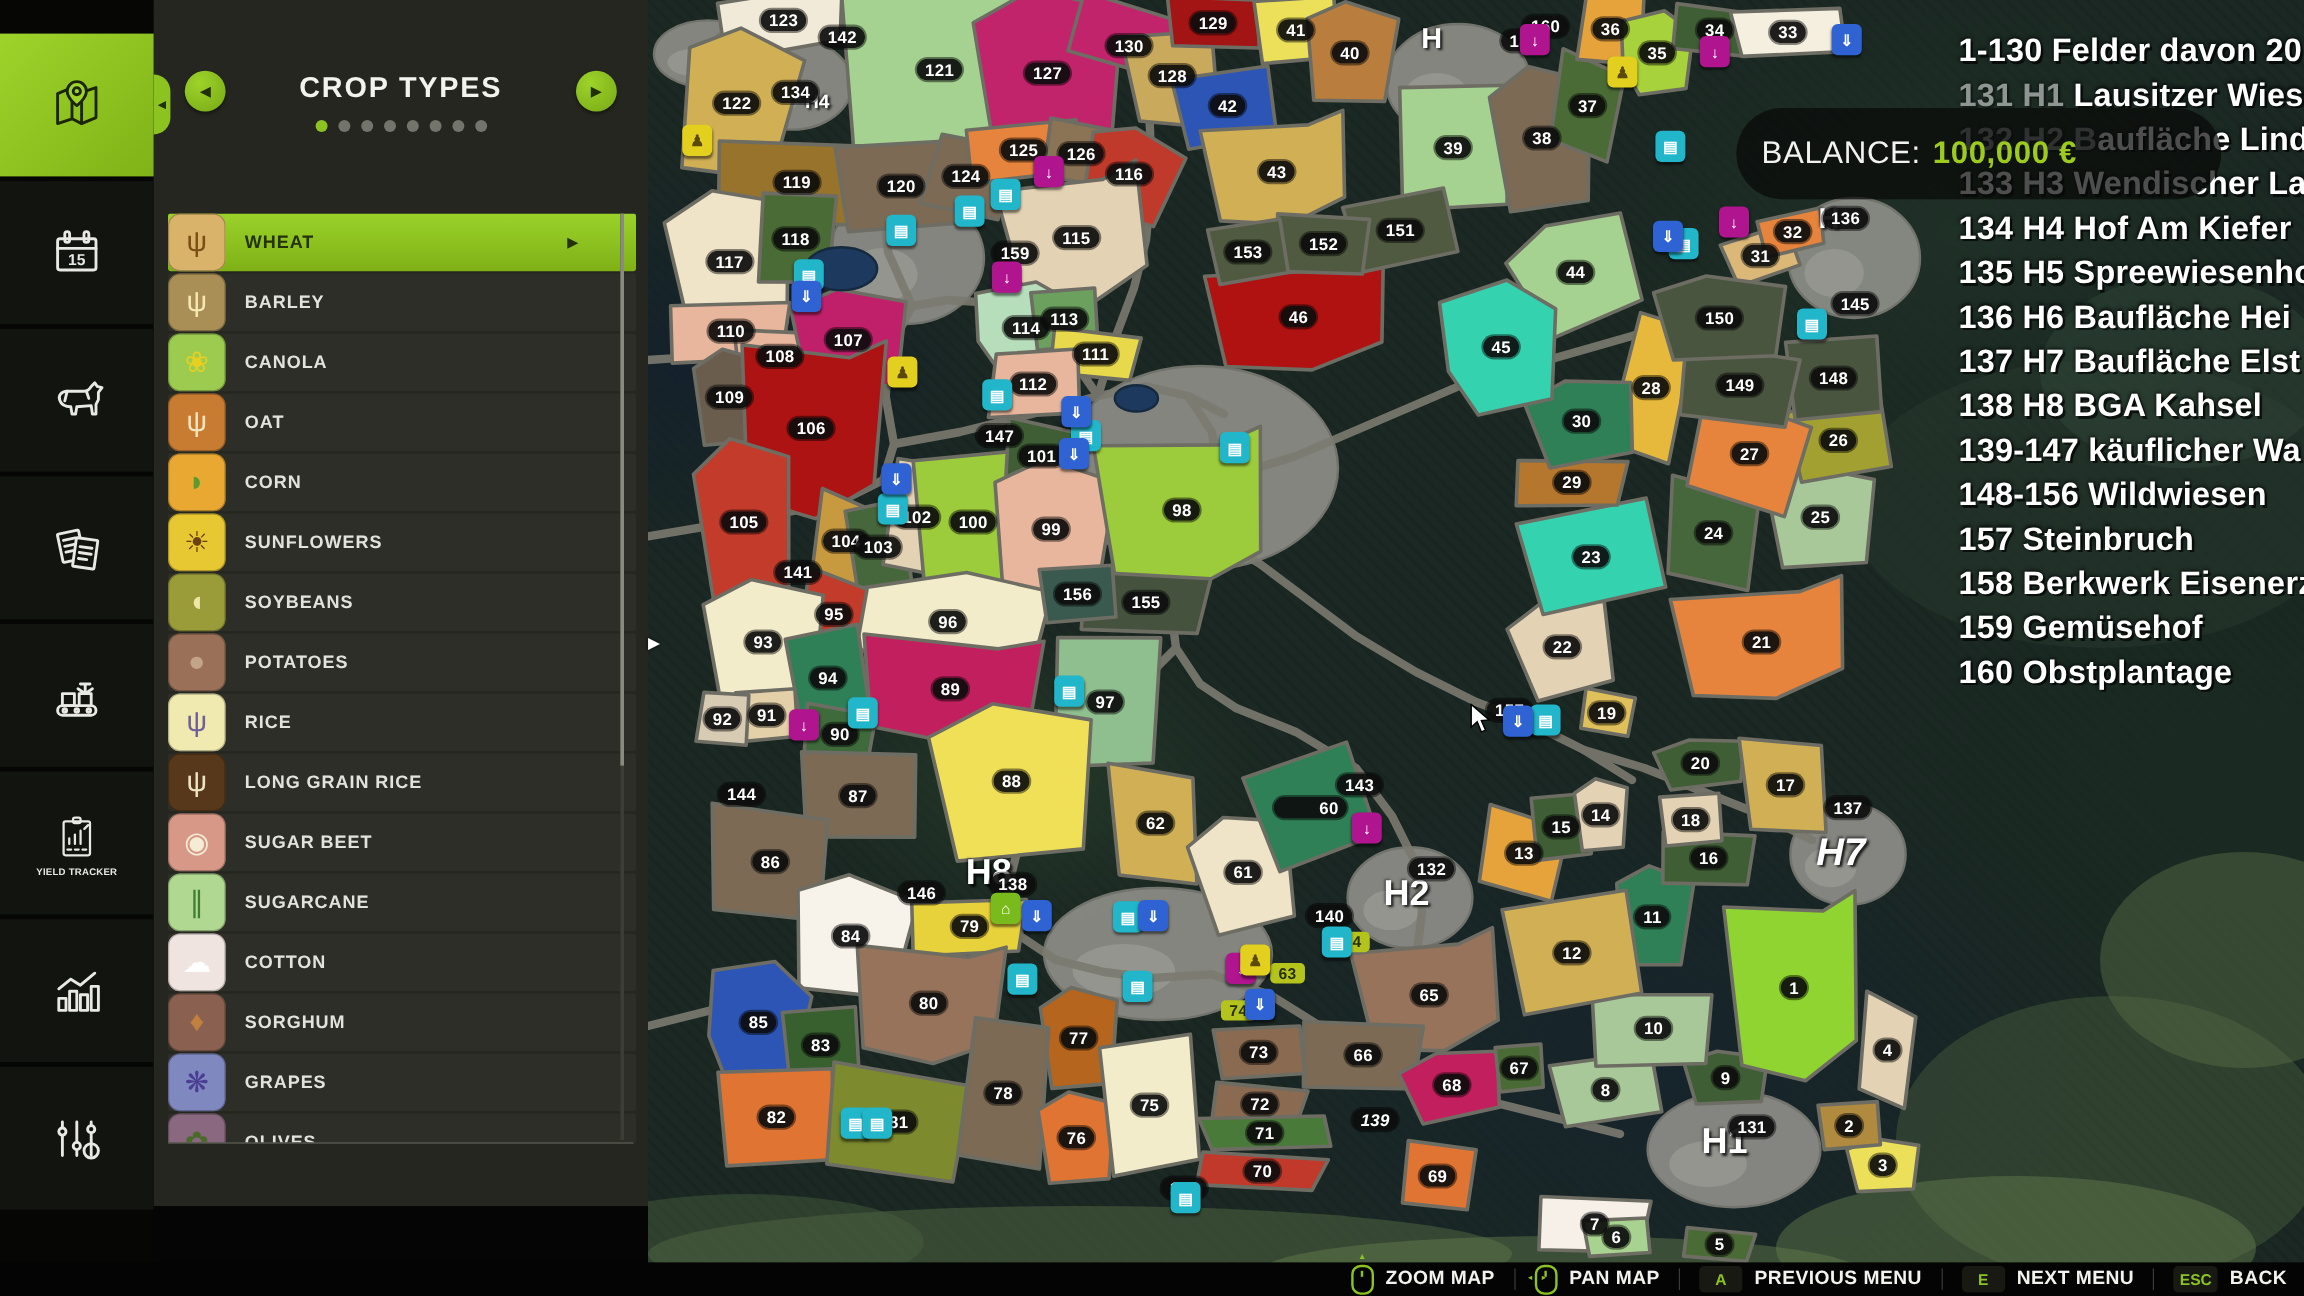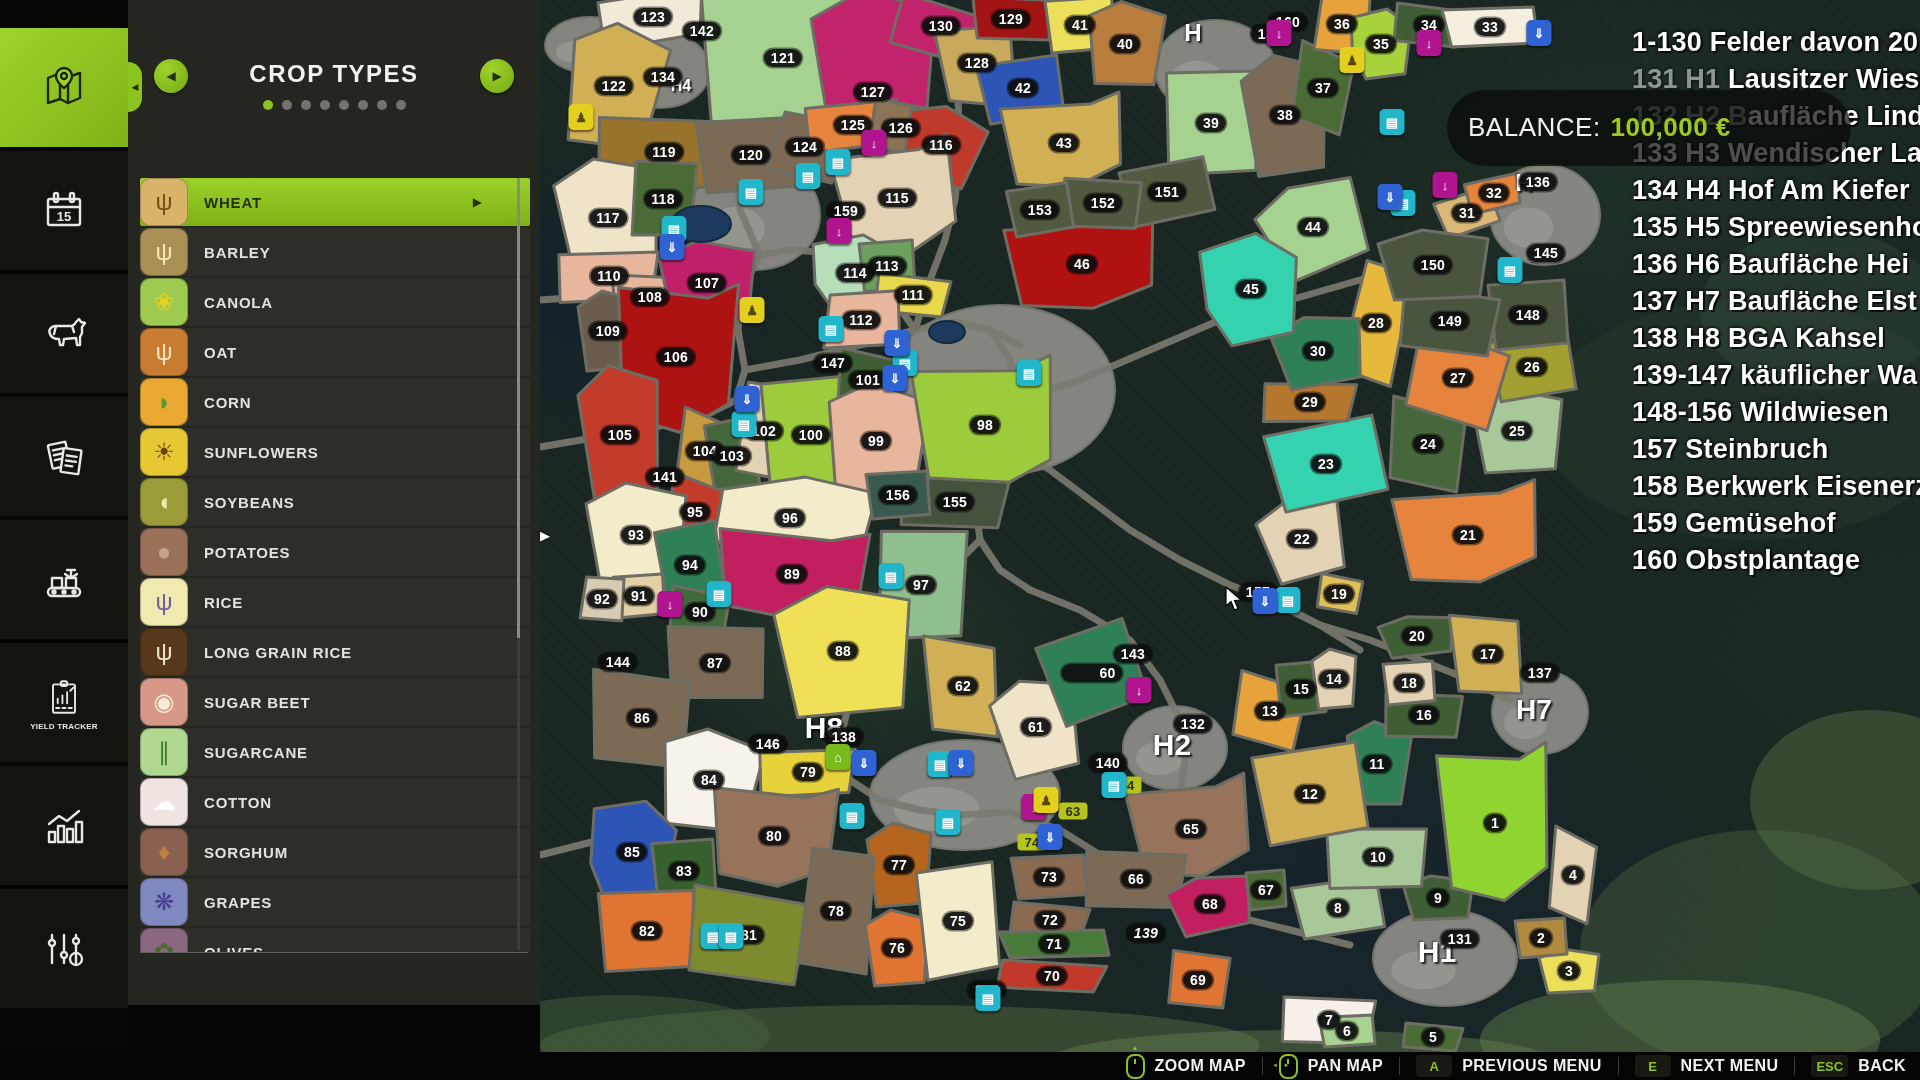--- a/index.html
+++ b/index.html
@@ -270,30 +270,30 @@
         <polygon points="904.1,476.6 1009.0,482.3 997.7,527.8 901.1,524.5" fill="#44523e" stroke="#6e6d64" stroke-width="3" stroke-linejoin="round"></polygon>
         <polygon points="866.0,474.6 926.8,471.0 930.0,514.2 872.4,519.0" fill="#3a5a50" stroke="#6e6d64" stroke-width="3" stroke-linejoin="round"></polygon>
       </g>
     <g id="g-lakes">
         <ellipse cx="701" cy="224" rx="30" ry="18" fill="#1d3a5e" stroke="#15293f" stroke-width="2"></ellipse>
         <ellipse cx="947" cy="332" rx="18" ry="11" fill="#1d3a5e" stroke="#15293f" stroke-width="2"></ellipse>
       </g>
   </svg>
   <div id="map-overlays">
       <div class="hmark" style="left: 1172px; top: 745px; font-size: 30px;">H2</div>
-      <div class="hmark" style="left: 1534px; top: 710px; font-size: 28px;">H7</div>
+      <div class="hmark" style="left: 1534px; top: 710px; font-size: 32px; font-style: italic;">H7</div>
       <div class="hmark" style="left: 824px; top: 728px; font-size: 30px;">H8</div>
       <div class="hmark" style="left: 1437px; top: 952px; font-size: 30px;">H1</div>
       <div class="hmark" style="left: 1193px; top: 33px; font-size: 24px;">H</div>
       <div class="hmark" style="left: 1524px; top: 183px; font-size: 24px;">H</div>
       <div class="hmark" style="left: 681px; top: 86px; font-size: 16px;">H4</div>
       <div class="badge" style="left: 653px; top: 17px;">123</div>
       <div class="badge" style="left: 783px; top: 58px;">121</div>
-      <div class="badge" style="left: 873px; top: 61px; margin-top: 31px;">127</div>
-      <div class="badge" style="left: 941px; top: 26px;">130</div>
+      <div class="badge" style="left: 873px; top: 61px;">127</div>
+      <div class="badge" style="left: 941px; top: 38px;">130</div>
       <div class="badge" style="left: 977px; top: 63px;">128</div>
       <div class="badge" style="left: 1011px; top: 19px;">129</div>
       <div class="badge" style="left: 614px; top: 86px;">122</div>
       <div class="badge" style="left: 664px; top: 152px;">119</div>
       <div class="badge" style="left: 751px; top: 155px;">120</div>
       <div class="badge" style="left: 805px; top: 147px;">124</div>
       <div class="badge" style="left: 853px; top: 125px;">125</div>
       <div class="badge" style="left: 901px; top: 128px;">126</div>
       <div class="badge" style="left: 941px; top: 145px;">116</div>
       <div class="badge" style="left: 1023px; top: 88px;">42</div>

